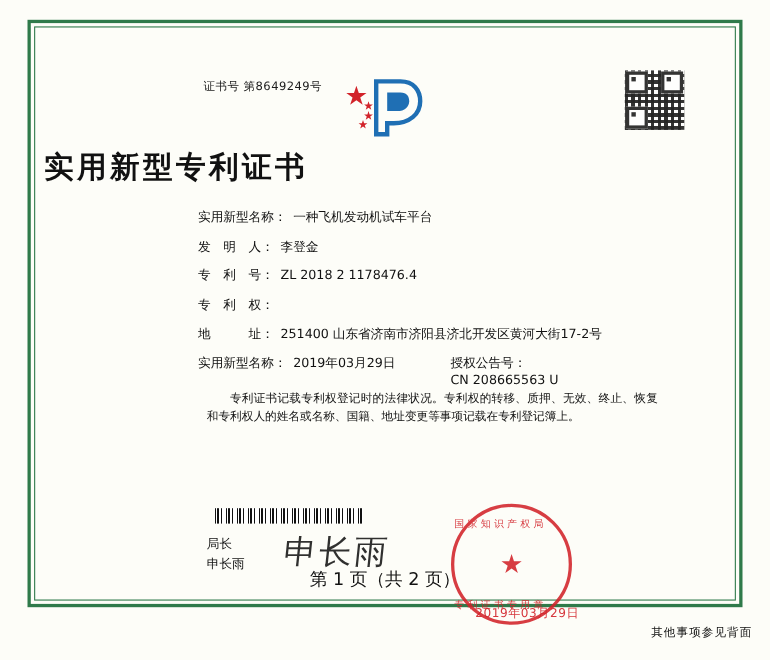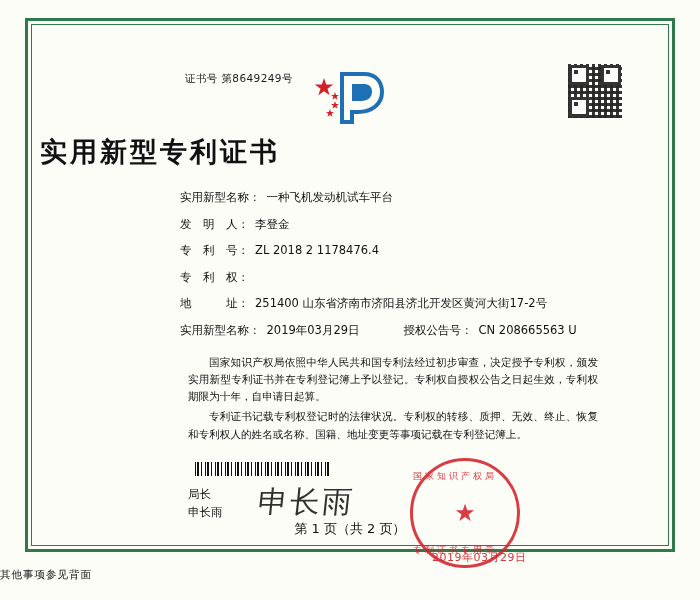--- a/index.html
+++ b/index.html
@@ -117,20 +117,21 @@
     white-space: pre;
     flex: 0 0 auto;
   }
   .field-value {
     margin-left: 6px;
   }
   .field-row.two-col .col2 {
     margin-left: 44px;
     display: flex;
     align-items: baseline;
+    flex-direction: column;
   }
   .paragraphs {
     position: absolute;
     left: 148px;
     right: 62px;
     top: 320px;
     font-size: 10.6px;
     line-height: 1.62;
     color: #111;
     text-align: justify;
@@ -206,28 +207,28 @@
     font-size: 11px;
     color: #d2232a;
     opacity: 0.9;
     letter-spacing: 0.5px;
   }
   .page-num {
     position: absolute;
     left: 0; right: 0;
     bottom: 62px;
     text-align: center;
-    font-size: 13px;
+    font-size: 16px;
     color: #111;
   }
   .footer-note {
     position: absolute;
     left: 0; right: 16px;
     bottom: 18px;
-    text-align: left;
+    text-align: right;
     font-size: 10.5px;
     color: #111;
     letter-spacing: 1px;
   }
 </style>
 </head>
 <body>
 
 <div class="page">
 
@@ -291,21 +292,20 @@
         <span class="field-value">2019年03月29日</span>
         <span class="col2">
           <span class="field-label">授权公告号：</span>
           <span class="field-value">CN 208665563 U</span>
         </span>
       </div>
 
     </div>
 
     <div class="paragraphs">
-      <p>国家知识产权局依照中华人民共和国专利法经过初步审查，决定授予专利权，颁发实用新型专利证书并在专利登记簿上予以登记。专利权自授权公告之日起生效，专利权期限为十年，自申请日起算。</p>
       <p>专利证书记载专利权登记时的法律状况。专利权的转移、质押、无效、终止、恢复和专利权人的姓名或名称、国籍、地址变更等事项记载在专利登记簿上。</p>
     </div>
 
     <div class="barcode"></div>
 
     <div class="sign-block">
       <div>局长</div>
       <div>申长雨</div>
     </div>
 

